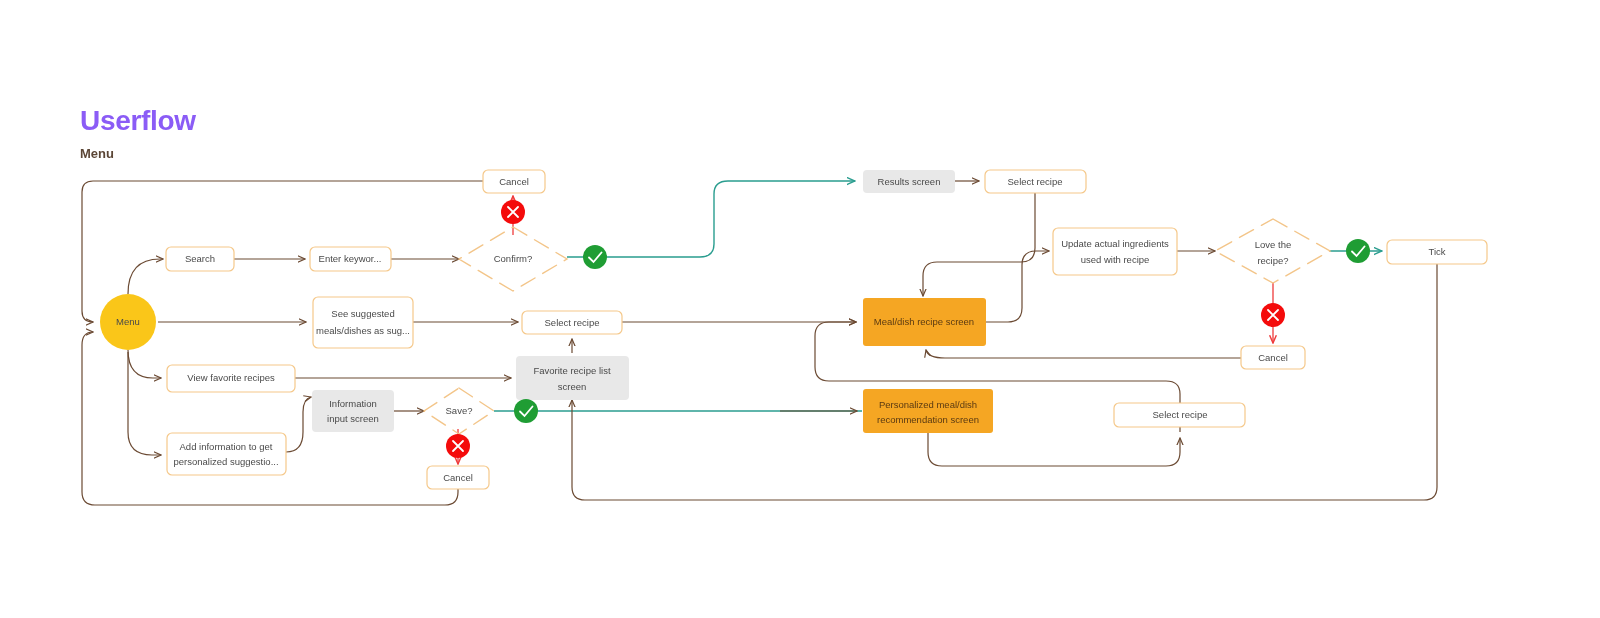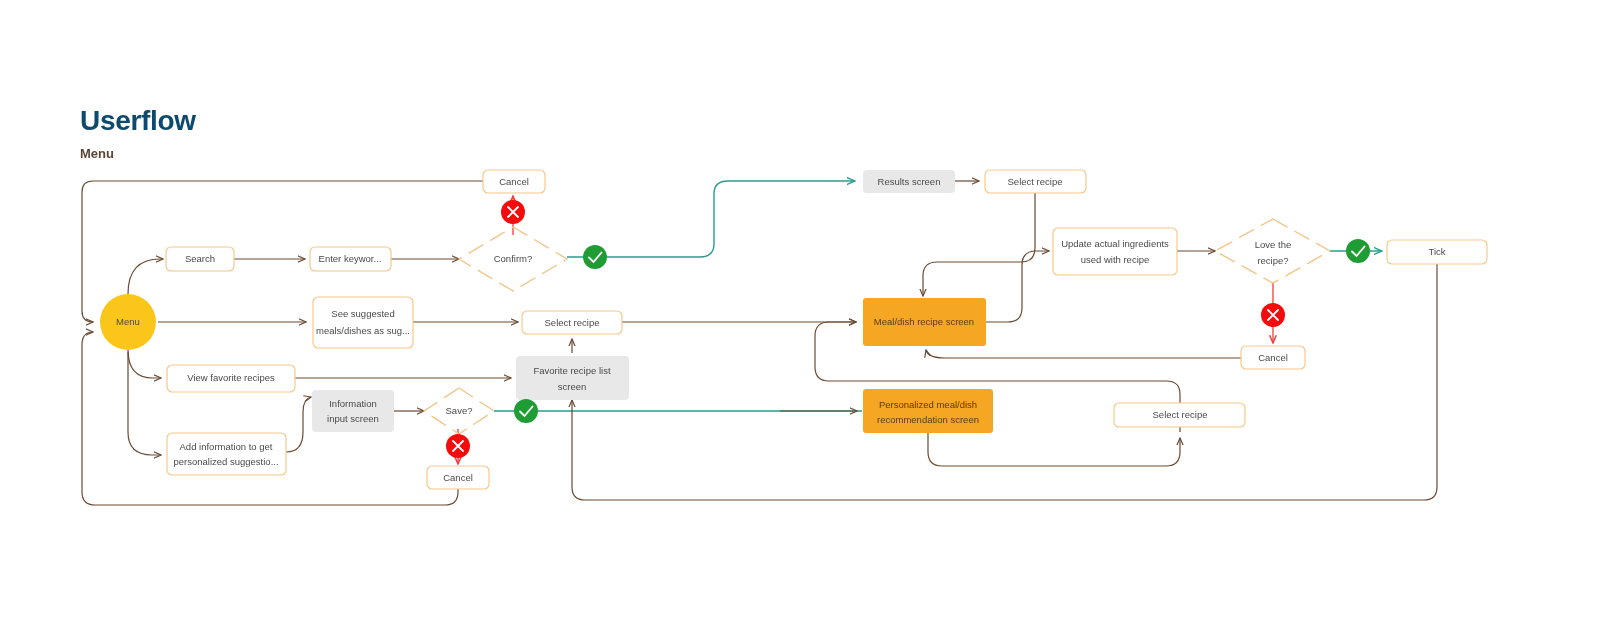--- a/index.html
+++ b/index.html
@@ -20,21 +20,21 @@
     left: 0; top: 0;
     width: 1600px;
     height: 618px;
   }
   .title {
     position: absolute;
     left: 80px;
     top: 107px;
     font-size: 28px;
     font-weight: bold;
-    color: #0c4a6e;
+    color: #8b5cf6;
     letter-spacing: -0.3px;
     line-height: 1;
   }
   .subtitle {
     position: absolute;
     left: 80px;
     top: 147px;
     font-size: 13px;
     font-weight: bold;
     color: #5b4636;

